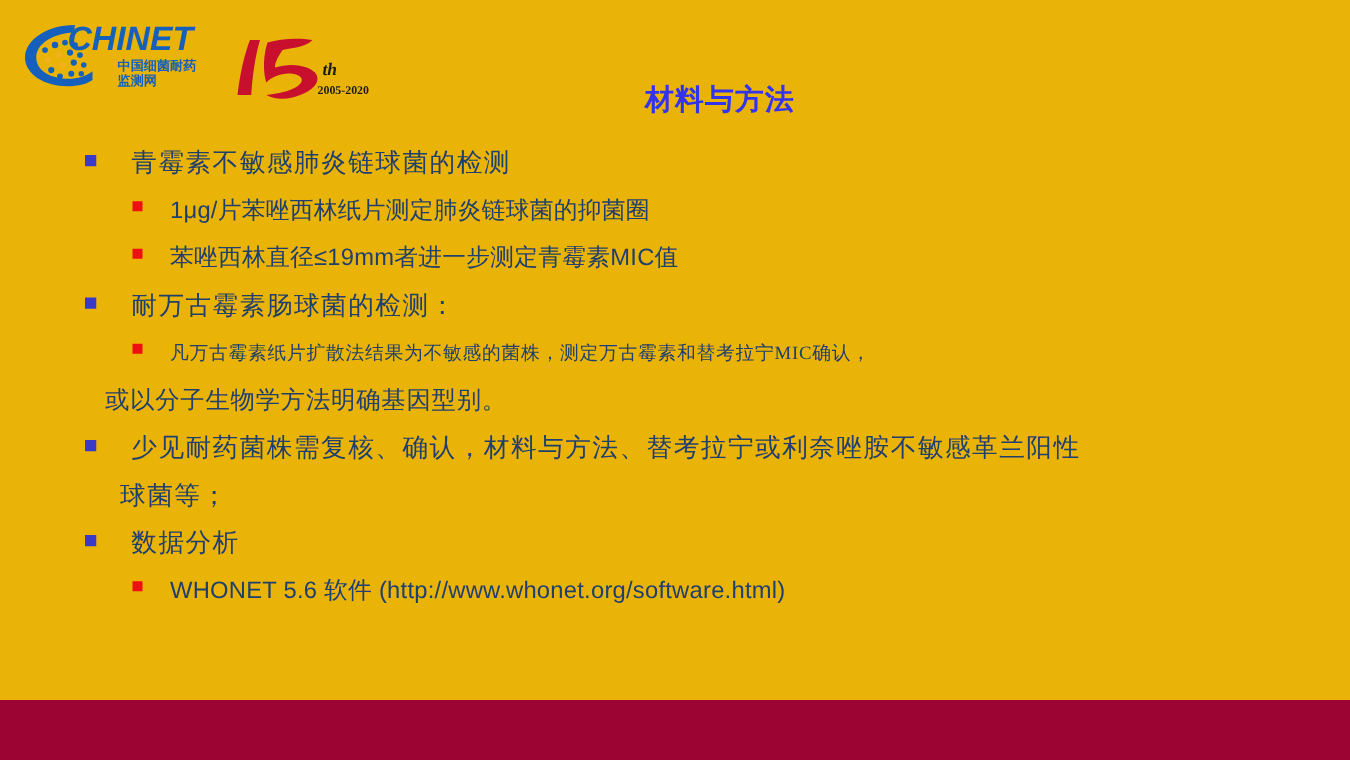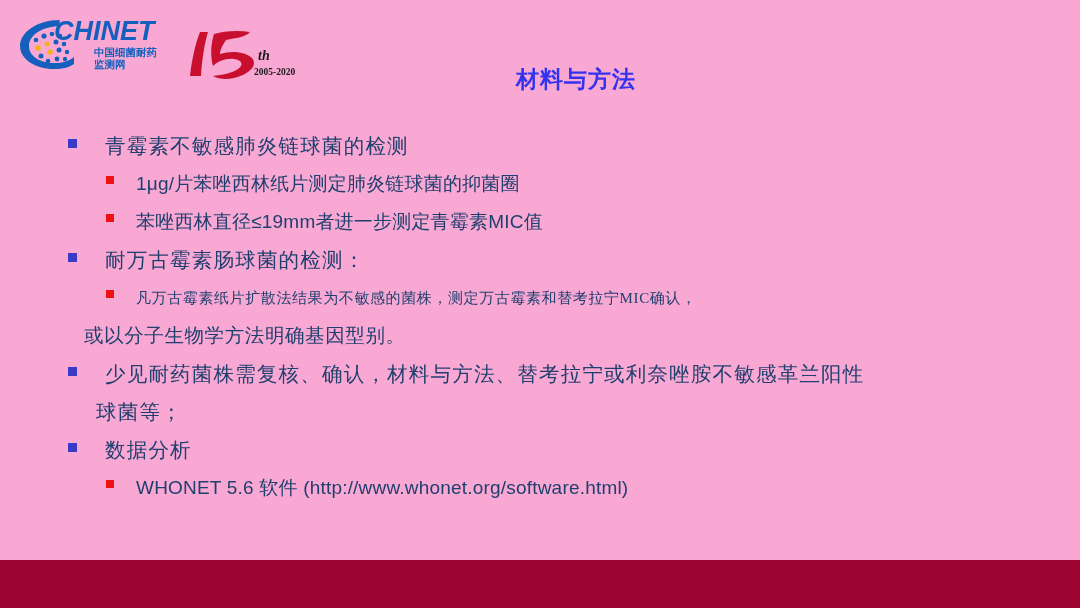--- a/index.html
+++ b/index.html
@@ -8,21 +8,21 @@
     padding: 0;
     background: #ffffff;
   }
   body {
     font-family: "Liberation Serif", "DejaVu Serif", serif;
   }
   #slide {
     position: relative;
     width: 1080px;
     height: 608px;
-    background: #f9a8d4;
+    background: #eab308;
     overflow: hidden;
   }
 
   
   .logo-zone {
     position: absolute;
     left: 0;
     top: 0;
     width: 420px;
     height: 92px;
@@ -58,21 +58,20 @@
     margin-left: 36px;
   }
 
   
   .body-area {
     position: absolute;
     left: 0;
     top: 112px;
     width: 1080px;
     height: 440px;
-    margin-top: 15px;
   }
   .line {
     position: relative;
     display: flex;
     align-items: flex-start;
     color: #1f3f6e;
   }
   .bullet {
     flex: 0 0 auto;
     display: inline-block;

